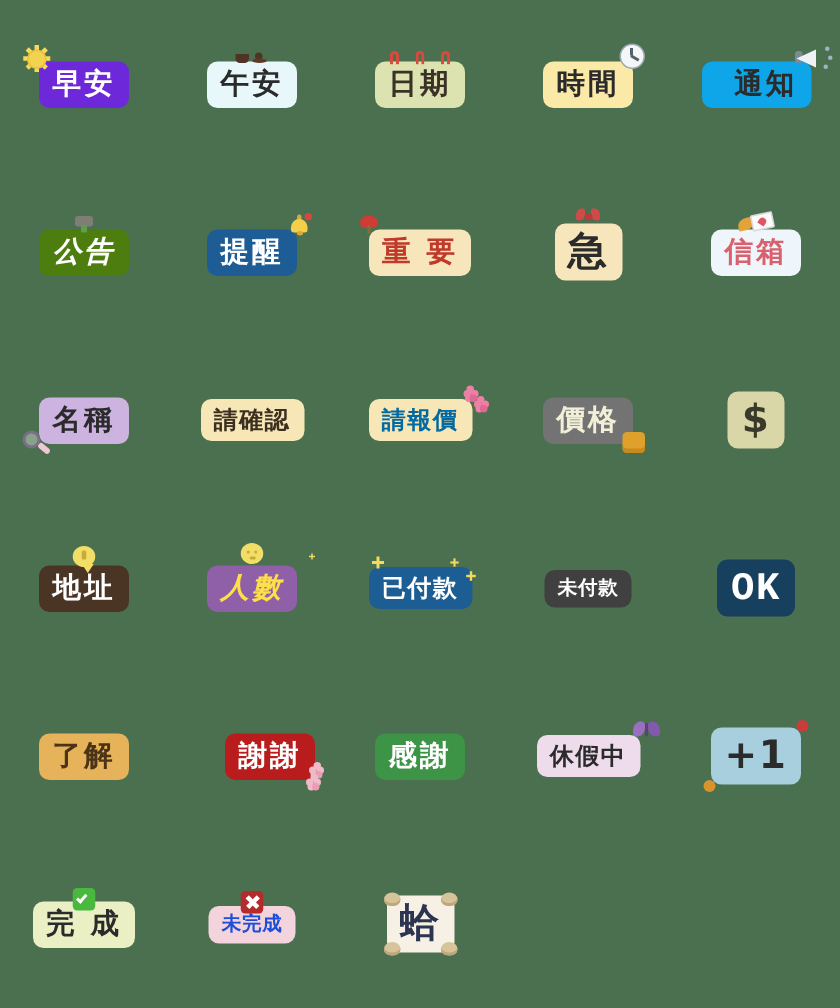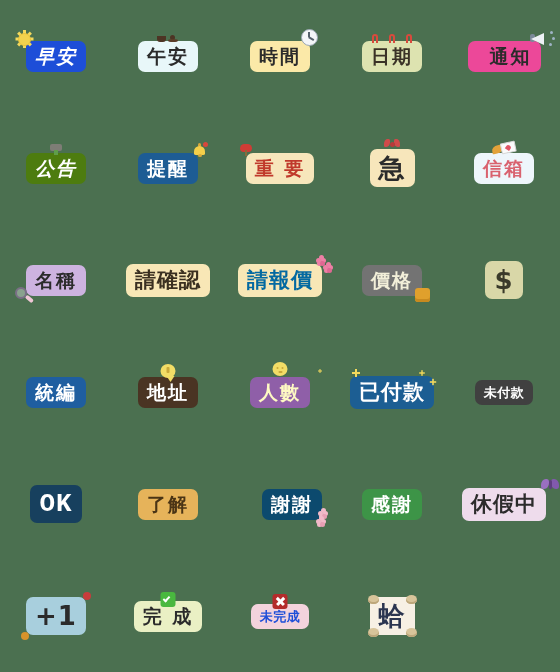--- a/index.html
+++ b/index.html
@@ -38,21 +38,21 @@
     box-sizing: border-box;
   }
   .label {
     font-family: "DejaVu Sans", "Liberation Sans", sans-serif;
     font-weight: bold;
     font-size: 19px;
     letter-spacing: 2px;
     line-height: 1;
     display: block;
   }
-  .label.small { font-size: 21px; letter-spacing: 1px; }
+  .label.small { font-size: 16px; letter-spacing: 1px; }
   .label.tiny  { font-size: 13px; letter-spacing: 0.5px; }
   .label.big   { font-size: 26px; letter-spacing: 1px; }
 
   
   .deco {
     position: absolute;
     pointer-events: none;
     z-index: 3;
   }
 
@@ -282,21 +282,21 @@
   .shell.tl { left: -2px; top: -2px; }
   .shell.tr { right: -2px; top: -2px; }
   .shell.bl { left: -2px; bottom: -2px; }
   .shell.br { right: -2px; bottom: -2px; }
 </style>
 </head>
 <body style="background: rgb(75, 112, 80);">
 
 <div id="grid">
     <div class="cell">
-      <div class="sticker" style="background: #1d4ed8; font-style: italic;">
+      <div class="sticker" style="background: #6d28d9;">
         <span class="label" style="color: rgb(255, 255, 255);">早安</span>
         <div class="deco sun">
           <span class="ray"></span>
           <span class="ray r2"></span>
           <span class="ray r3"></span>
           <span class="ray r4"></span>
           <span class="ray r5"></span>
           <span class="ray r6"></span>
           <span class="ray r7"></span>
           <span class="ray r8"></span>
@@ -308,41 +308,41 @@
       <div class="sticker" style="background: rgb(232, 247, 249);">
         <span class="label" style="color: rgb(43, 43, 43);">午安</span>
         <div class="deco coffee">
           <span class="cup"></span>
           <span class="dot"></span>
           <span class="saucer"></span>
         </div>
       </div>
     </div>
     <div class="cell">
+      <div class="sticker" style="background: rgb(221, 227, 176);">
+        <span class="label" style="color: rgb(58, 50, 38);">日期</span>
+        <div class="deco cal-rings">
+          <span class="ring"></span>
+          <span class="ring"></span>
+          <span class="ring"></span>
+        </div>
+      </div>
+    </div>
+    <div class="cell">
       <div class="sticker" style="background: rgb(251, 233, 168);">
         <span class="label" style="color: rgb(43, 43, 43);">時間</span>
         <div class="deco clock">
           <span class="face"></span>
           <span class="hand"></span>
           <span class="hand m"></span>
         </div>
       </div>
     </div>
     <div class="cell">
-      <div class="sticker" style="background: rgb(221, 227, 176);">
-        <span class="label" style="color: rgb(58, 50, 38);">日期</span>
-        <div class="deco cal-rings">
-          <span class="ring"></span>
-          <span class="ring"></span>
-          <span class="ring"></span>
-        </div>
-      </div>
-    </div>
-    <div class="cell">
-      <div class="sticker" style="background: #ec4899; padding-left: 22px;">
+      <div class="sticker" style="background: #0ea5e9; padding-left: 22px;">
         <span class="label" style="color: rgb(43, 43, 43);">通知</span>
         <div class="deco megaphone">
           <span class="horn2"></span>
           <span class="horn"></span>
           <span class="wave w1"></span>
           <span class="wave w2"></span>
           <span class="wave w3"></span>
         </div>
       </div>
     </div>
@@ -433,37 +433,32 @@
         <span class="label" style="color: rgb(242, 239, 217);">價格</span>
         <div class="deco eraser"></div>
       </div>
     </div>
     <div class="cell">
       <div class="sticker" style="background: rgb(217, 215, 168);">
         <span class="label big" style="color: rgb(58, 58, 42);">$</span>
       </div>
     </div>
     <div class="cell">
-      <div class="sticker" style="background: rgb(31, 94, 160);">
-        <span class="label" style="color: rgb(255, 255, 255);">統編</span>
-      </div>
-    </div>
-    <div class="cell">
       <div class="sticker" style="background: rgb(74, 52, 35);">
         <span class="label" style="color: rgb(255, 255, 255);">地址</span>
         <div class="deco balloon">
           <span class="ball"></span>
           <span class="tail"></span>
           <span class="mk"></span>
         </div>
       </div>
     </div>
     <div class="cell">
       <div class="sticker" style="background: rgb(143, 95, 168);">
-        <span class="label" style="color: #fef9c3;">人數</span>
+        <span class="label" style="color: #fde047; font-style: italic;">人數</span>
         <div class="deco balloon" style="top: -15px;"><span class="ball"></span><span class="face"><i></i><i></i><i></i></span></div>
         <div class="deco spark" style="right: -14px; top: -10px; transform: scale(0.5);"></div>
       </div>
     </div>
     <div class="cell">
       <div class="sticker" style="background: rgb(28, 94, 147);">
         <span class="label small" style="color: rgb(255, 255, 255);">已付款</span>
         <div class="deco spark" style="left: 2px; top: -7px;"></div>
         <div class="deco spark" style="right: 8px; top: -7px; transform: scale(0.7);"></div>
         <div class="deco spark" style="right: -3px; top: 2px; transform: scale(0.8);"></div>
@@ -478,21 +473,21 @@
       <div class="sticker" style="background: rgb(23, 64, 94);">
         <span class="label big" style="color: rgb(255, 255, 255); font-family: Liberation Mono, monospace;">OK</span>
       </div>
     </div>
     <div class="cell">
       <div class="sticker" style="background: rgb(230, 179, 90);">
         <span class="label" style="color: rgb(74, 52, 21);">了解</span>
       </div>
     </div>
     <div class="cell">
-      <div class="sticker" style="background: #0c4a6e; margin-left: 24px;">
+      <div class="sticker" style="background: #b91c1c; margin-left: 24px;">
         <span class="label" style="color: rgb(255, 255, 255);">謝謝</span>
         <div class="deco flower" style="right: -6px; bottom: 2px;">
           <i></i>
           <i></i>
           <i></i>
           <i></i>
           <i></i>
         </div>
         <div class="deco flower" style="right: -4px; bottom: -6px;">
           <i></i>

